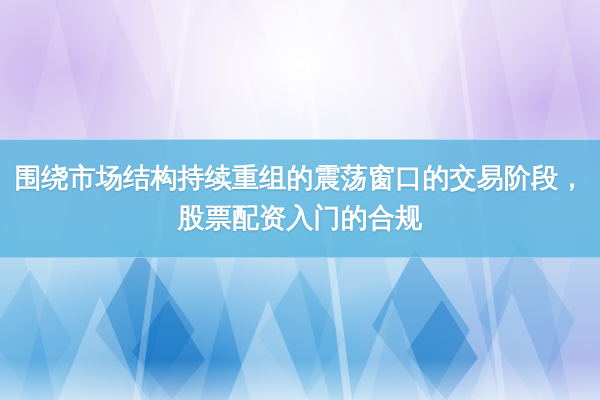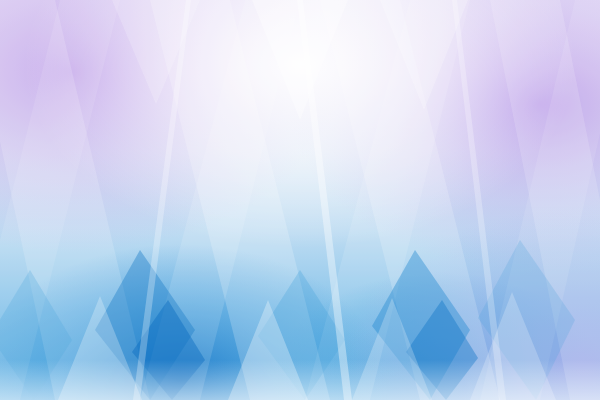--- a/index.html
+++ b/index.html
@@ -166,16 +166,19 @@
 
         <polygon points="297,0 303,0 352,400 344,400" fill="#ffffff" opacity="0.38"></polygon>
         <polygon points="186,0 191,0 140,400 133,400" fill="#ffffff" opacity="0.28"></polygon>
         <polygon points="452,0 457,0 506,400 499,400" fill="#ffffff" opacity="0.26"></polygon>
       </g>
 
       <rect x="0" y="360" width="600" height="40" fill="url(#gBottomGlow)"></rect>
     </svg>
   </div>
 
+  <div id="title-band">
+    <h1 id="title-text">围绕市场结构持续重组的震荡窗口的交易阶段，股票配资入门的合规</h1>
+  </div>
 
   <div id="watermark"></div>
 
 </div>
 
 </body></html>

